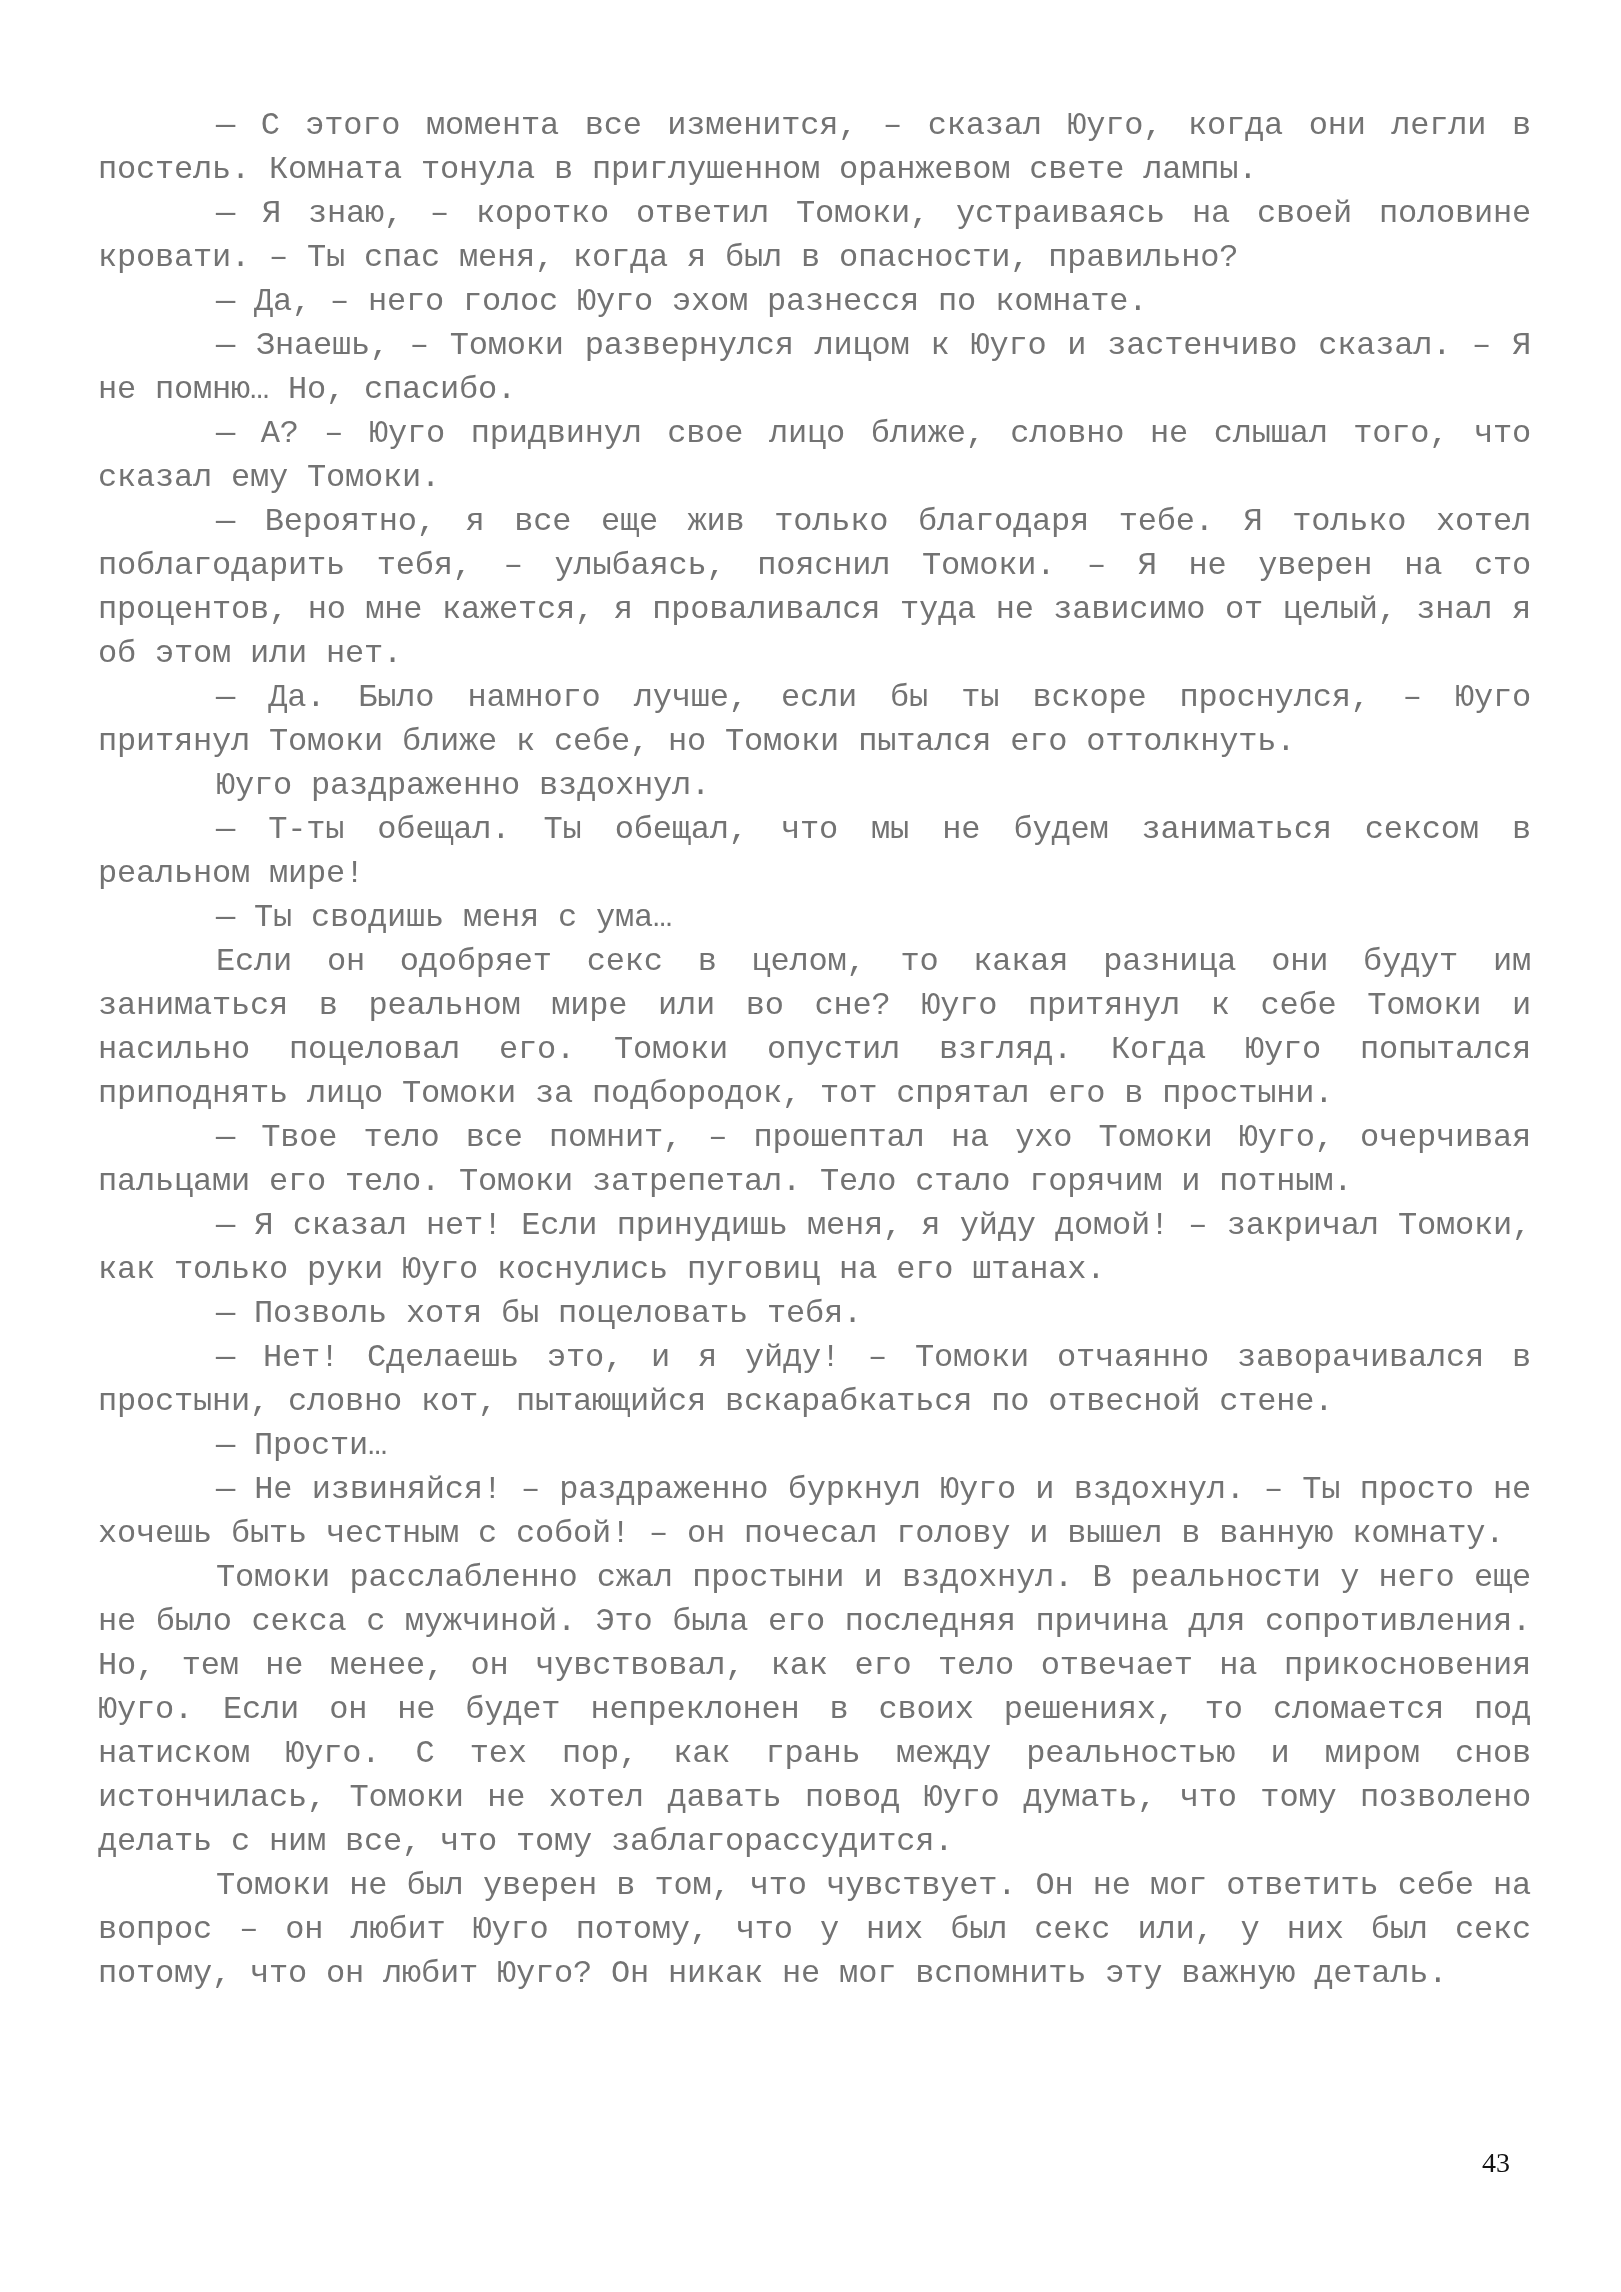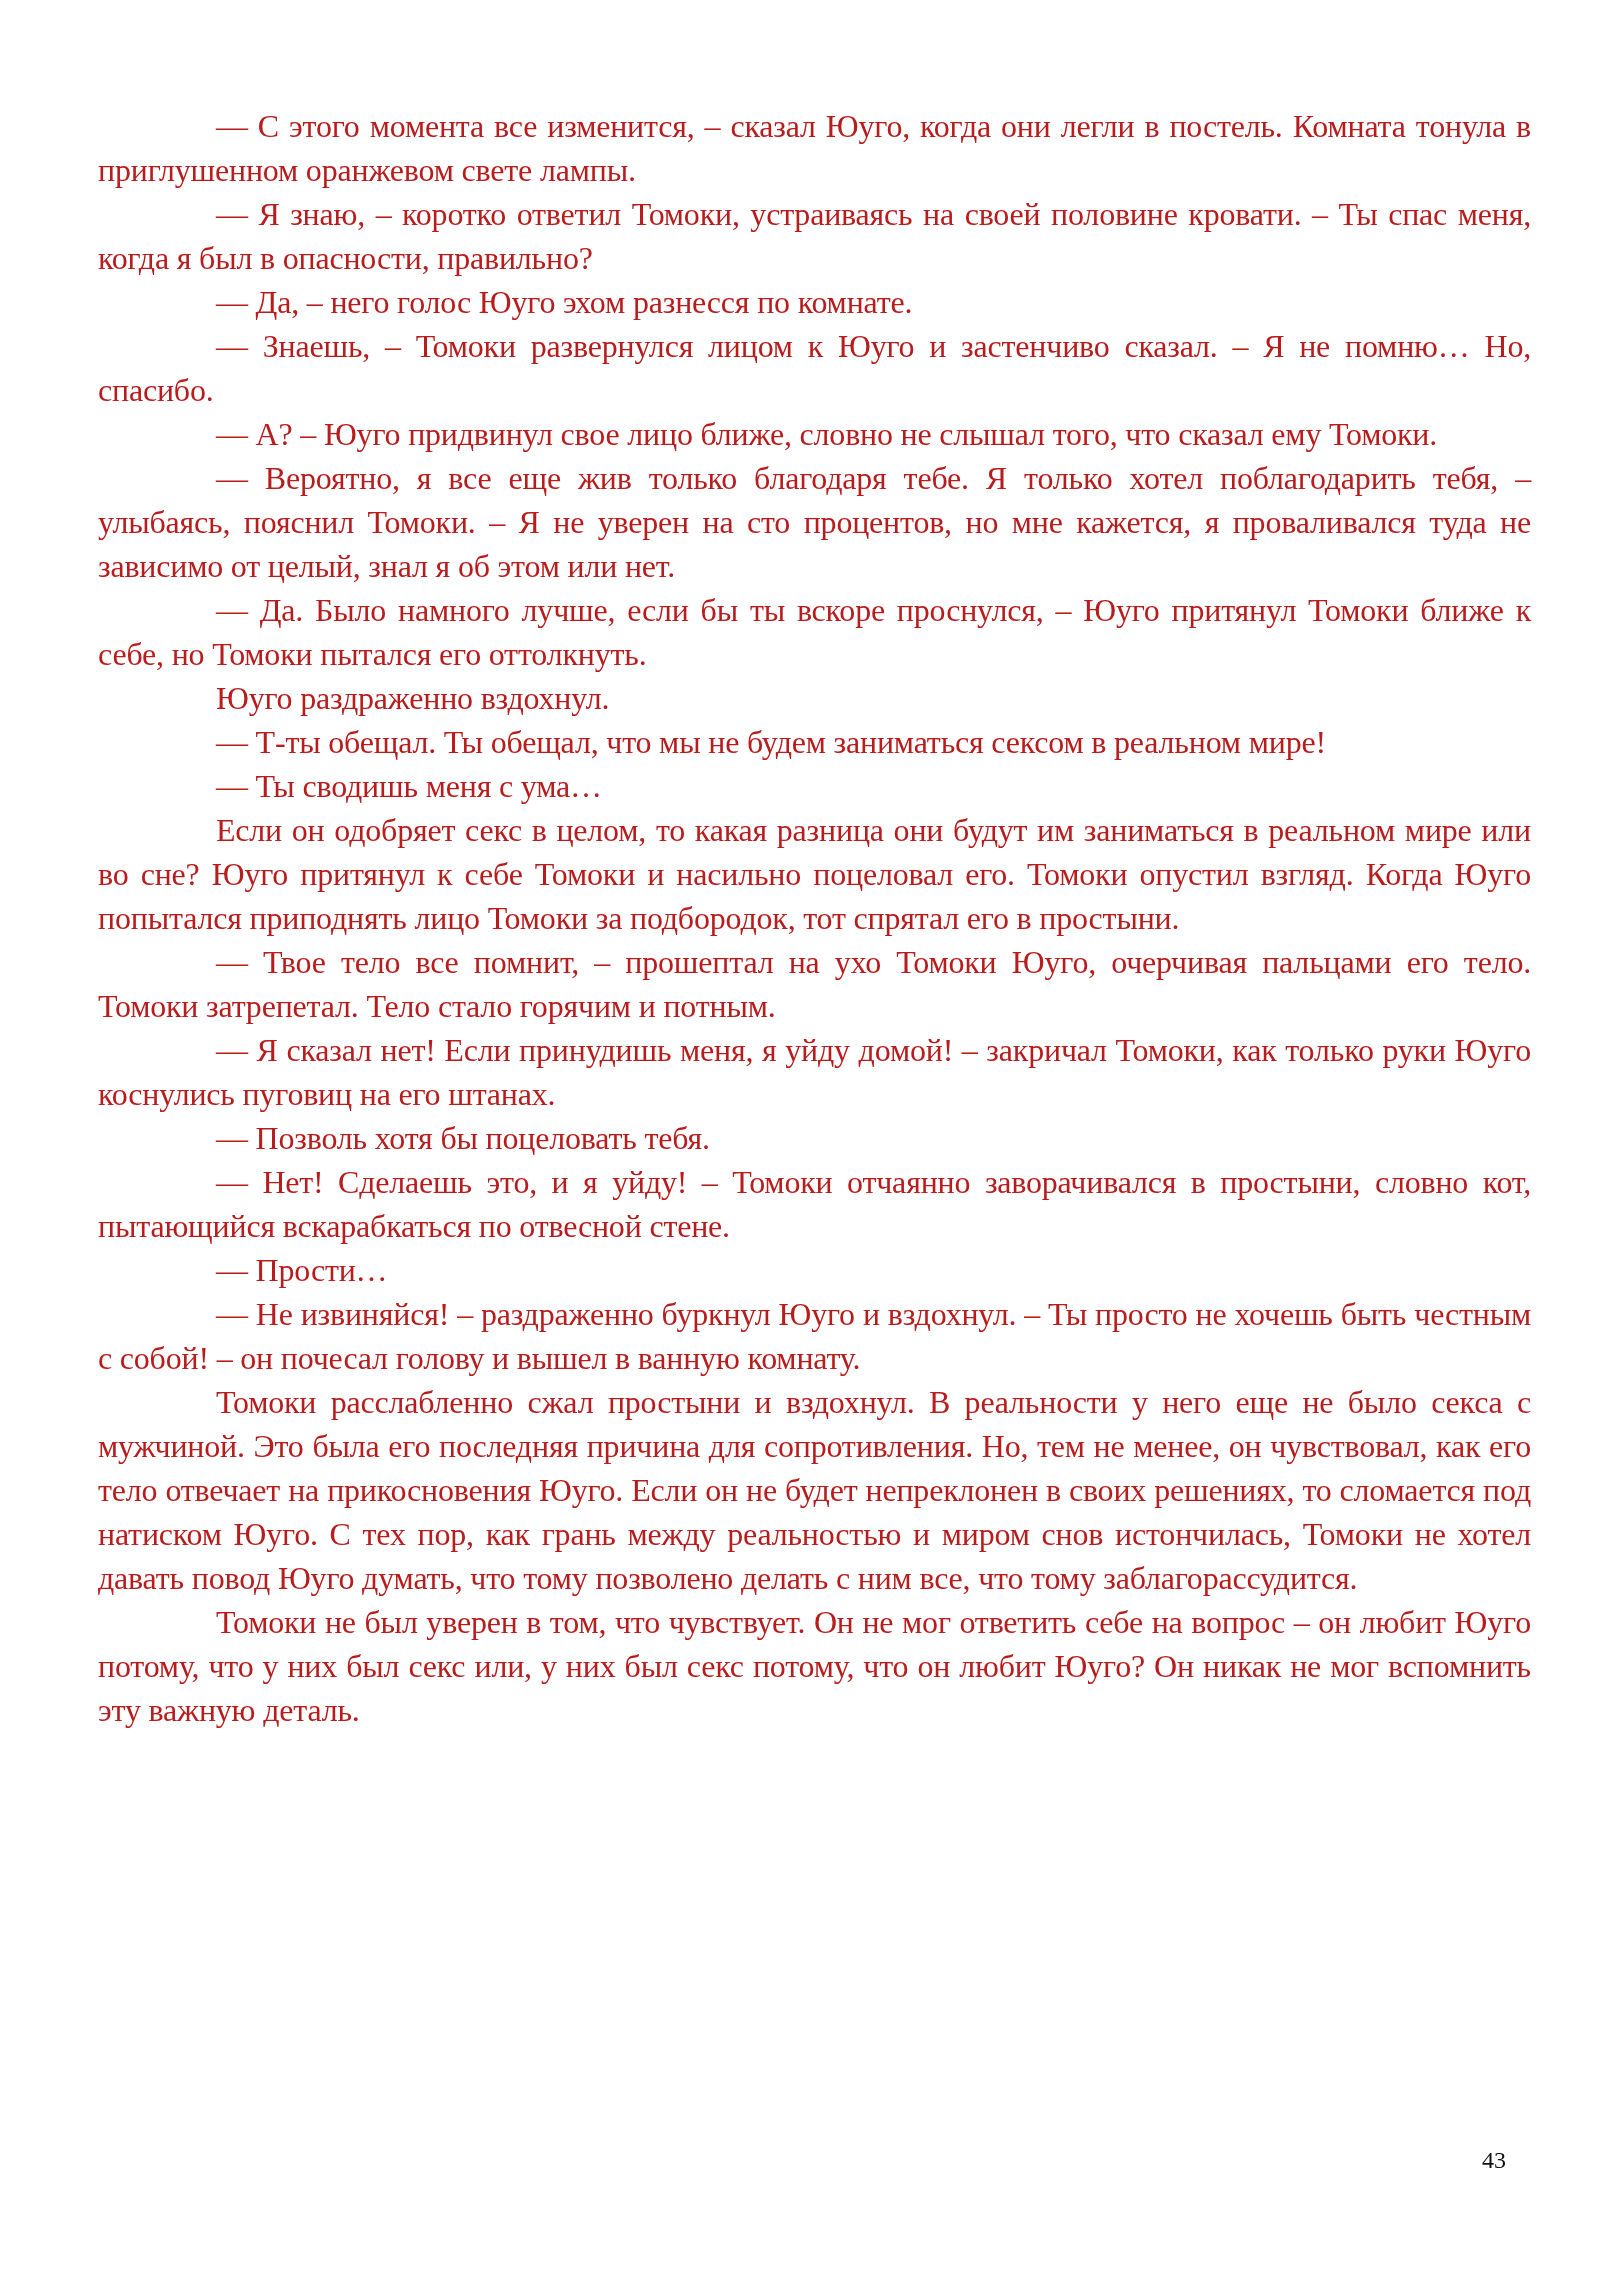--- a/index.html
+++ b/index.html
@@ -2,35 +2,35 @@
 <html><head>
 <meta charset="utf-8">
 <style>
   html, body { margin: 0; padding: 0; background: #ffffff; }
   body { width: 1621px; height: 2293px; position: relative; overflow: hidden; }
   .page {
     position: absolute;
     left: 98px;
     top: 104px;
     width: 1433px;
-    font-family: Liberation Serif, serif;
+    font-family: Liberation Mono, monospace;
     font-size: 32px;
     line-height: 44px;
-    color: #b91c1c;
+    color: #737373;
     text-align: justify;
     letter-spacing: -0.2px;
   }
   .page p { margin: 0; padding: 0; }
   .page p.ind { text-indent: 118px; }
   .page-number {
     position: absolute;
     left: 1482px;
     top: 2147px;
     font-family: "Liberation Serif", "DejaVu Serif", serif;
-    font-size: 24px;
+    font-size: 28px;
     color: #111111;
   }
 </style>
 </head>
 <body>
 
 <div class="page">
   <p class="ind">— С этого момента все изменится, – сказал Юуго, когда они легли в постель. Комната тонула в приглушенном оранжевом свете лампы.</p>
   <p class="ind">— Я знаю, – коротко ответил Томоки, устраиваясь на своей половине кровати. – Ты спас меня, когда я был в опасности, правильно?</p>
   <p class="ind">— Да, – него голос Юуго эхом разнесся по комнате.</p>

